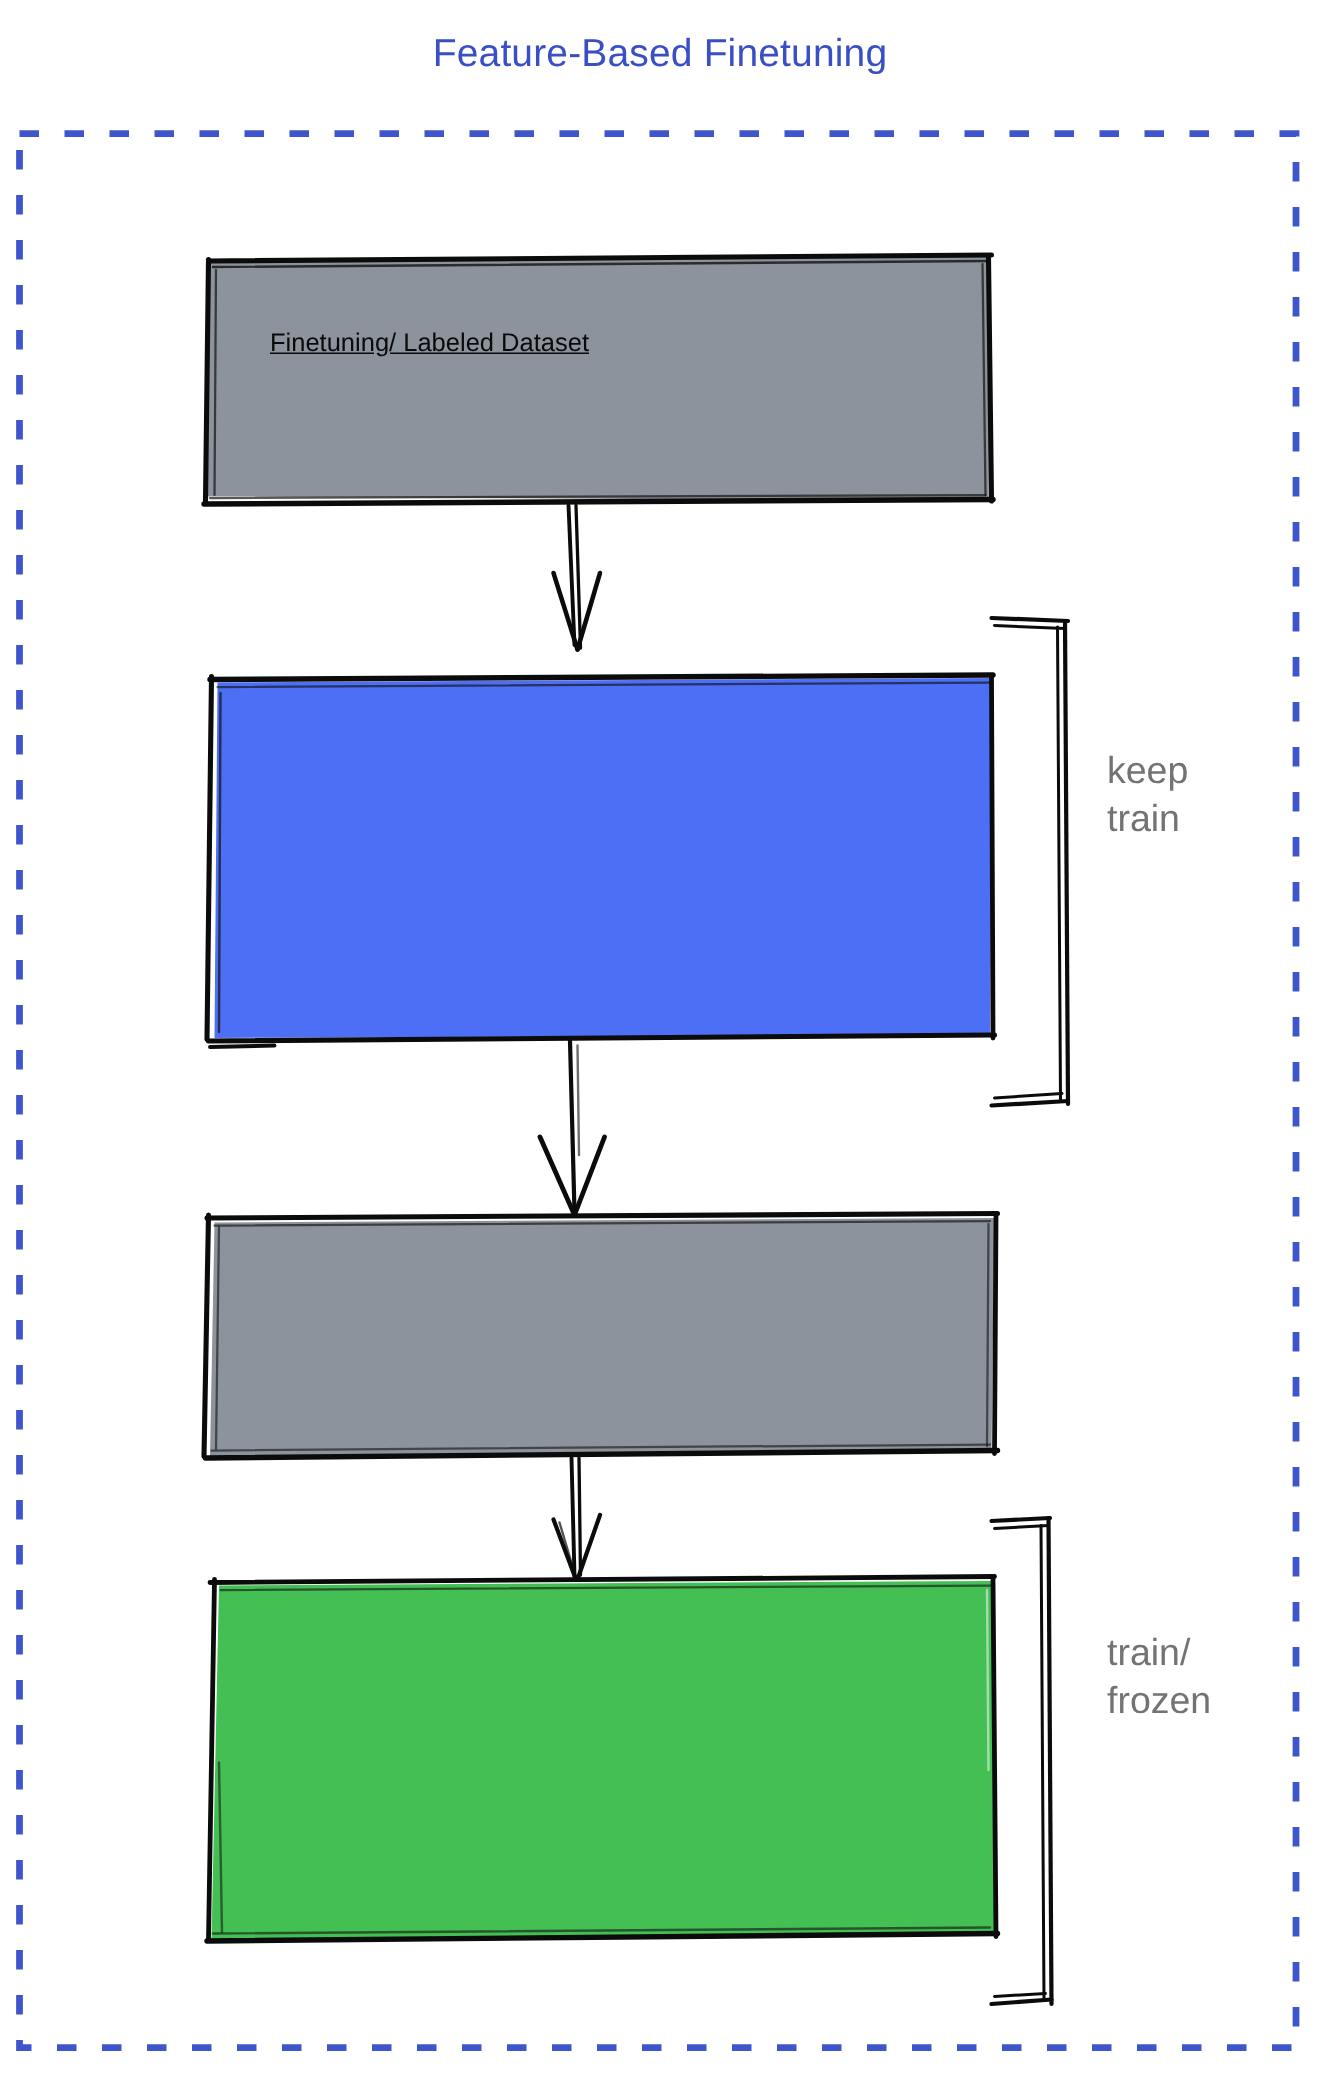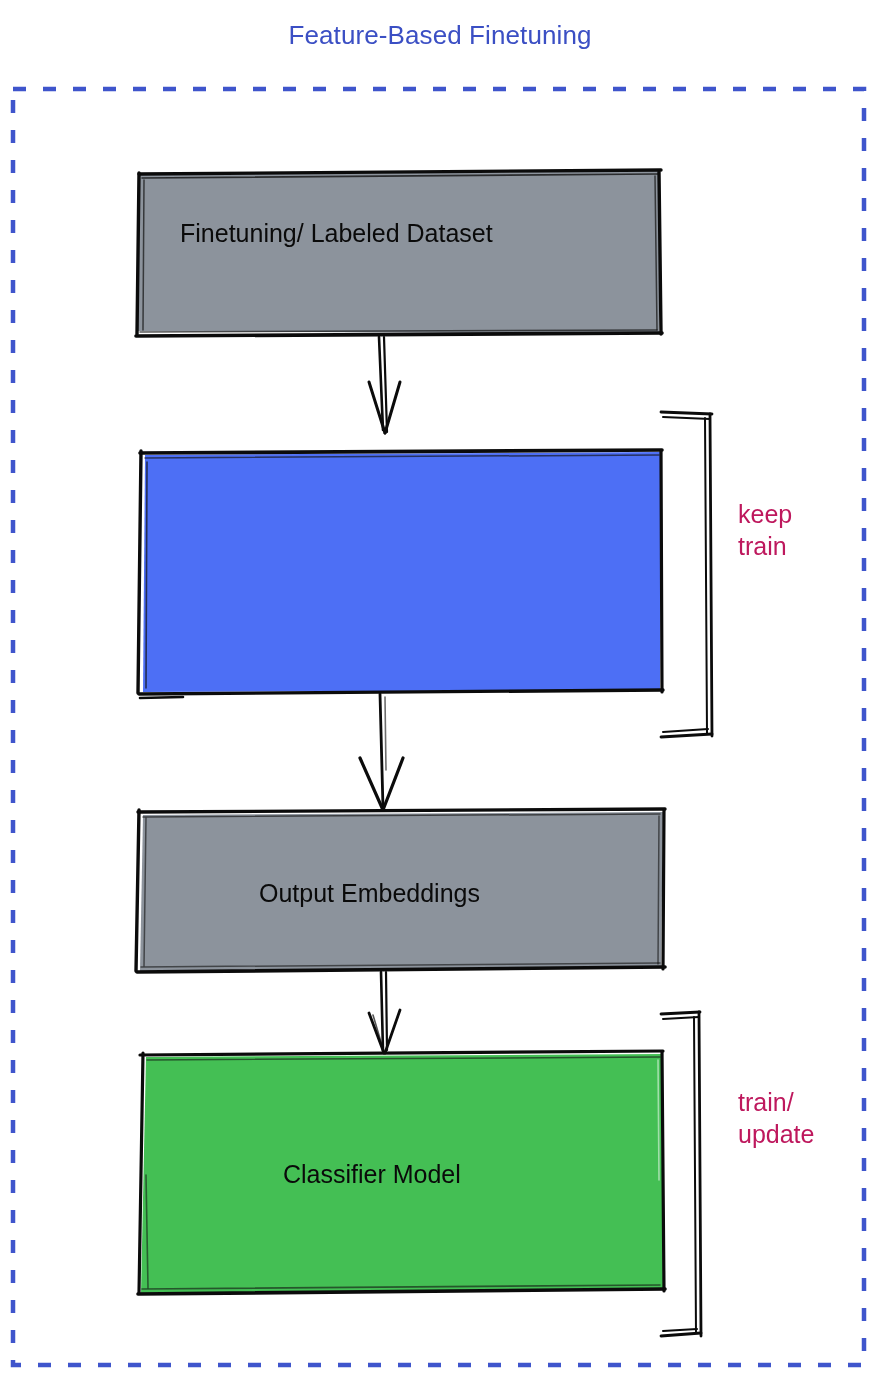--- a/index.html
+++ b/index.html
@@ -35,29 +35,30 @@
     width: 880px;
     text-align: center;
     font-size: 26px;
     letter-spacing: 0.1px;
     color: #3b4fc4;
     font-family: "Liberation Sans", sans-serif;
     white-space: nowrap;
   }
   .node-label {
     position: absolute;
-    font-size: 25px;
+    font-size: 17px;
     color: #0a0a0a;
     font-family: "Liberation Sans", sans-serif;
     white-space: nowrap;
+    text-decoration: underline;
   }
   .side-label {
     position: absolute;
     font-size: 25px;
-    color: #be185d;
+    color: #737373;
     line-height: 1.28;
     font-family: "Liberation Sans", sans-serif;
     white-space: nowrap;
   }
   #label-dataset   { left: 180px; top: 219px; }
   #label-pretrained{ left: 290px; top: 558px; }
   #label-embeddings{ left: 259px; top: 879px; }
   #label-classifier{ left: 283px; top: 1160px; }
   #label-keep-frozen { left: 738px; top: 498px; }
   #label-train-update{ left: 738px; top: 1086px; }
@@ -160,27 +161,25 @@
       <path d="M694,1017 L696,1333" fill="none" stroke="#0b0b0b" stroke-width="2" stroke-linecap="round"></path>
       <path d="M701,1333 L661,1336" fill="none" stroke="#0b0b0b" stroke-width="2.8" stroke-linecap="round"></path>
       <path d="M697,1329 L663,1331" fill="none" stroke="#0b0b0b" stroke-width="2" stroke-linecap="round"></path>
     </g>
 
   </svg>
 
   <div class="node-label" id="label-dataset">Finetuning/ Labeled Dataset</div>
 
 
-  <div class="node-label" id="label-embeddings">Output Embeddings</div>
 
-  <div class="node-label" id="label-classifier">Classifier Model</div>
 
   <div class="side-label" id="label-keep-frozen">
     <div>keep</div>
     <div>train</div>
   </div>
 
   <div class="side-label" id="label-train-update">
     <div>train/</div>
-    <div>update</div>
+    <div>frozen</div>
   </div>
 
 </div>
 
 </body></html>

